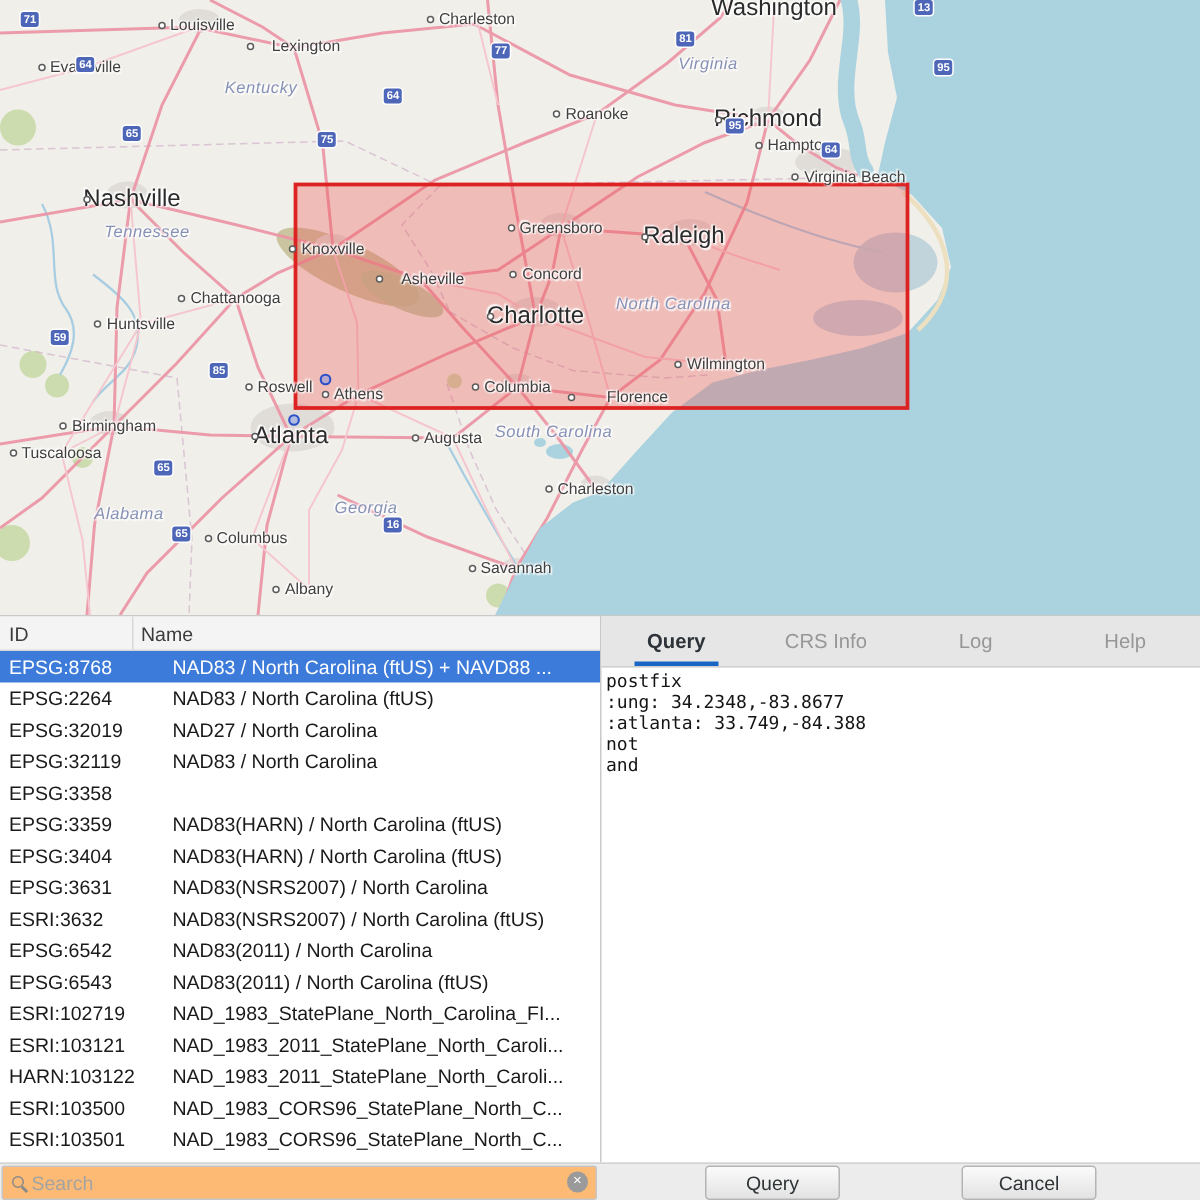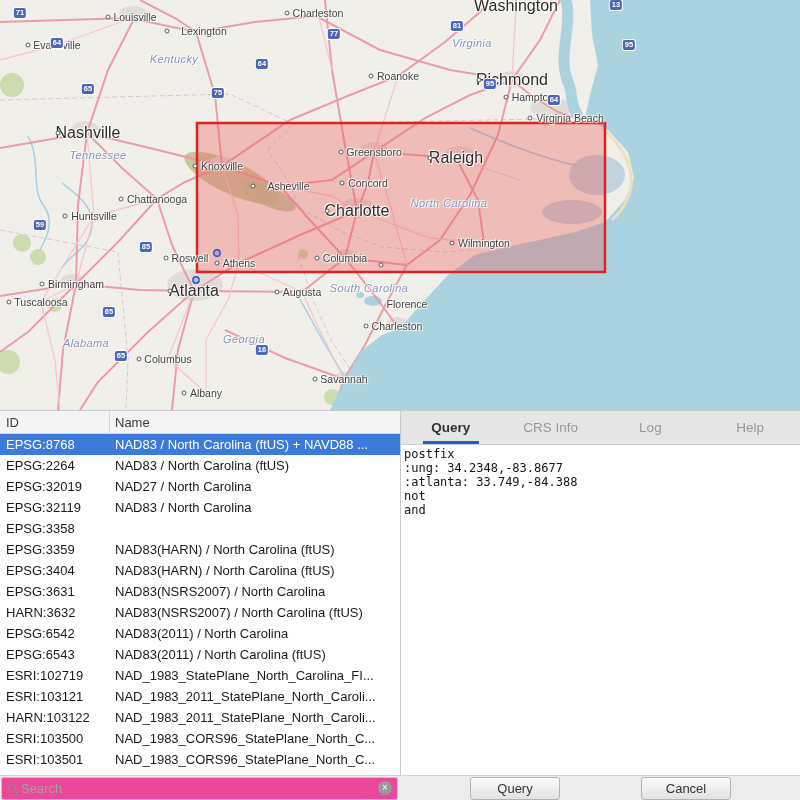--- a/index.html
+++ b/index.html
@@ -23,40 +23,40 @@
   .city.big{font-size:16px;color:#2b2b2b}
   .state{font-style:italic;color:#8791b5;font-size:11px;letter-spacing:.4px}
   .dot{position:absolute;width:5px;height:5px;border:1px solid #5b5b5b;background:#fff;border-radius:50%;transform:translate(-50%,-50%)}
   .shield{position:absolute;transform:translate(-50%,-50%);background:#4d66b8;color:#fff;
           font-size:7.5px;font-weight:bold;padding:0 2px;border-radius:2px;line-height:10px;box-shadow:0 0 0 1px #fff}
   .qpt{fill:rgba(90,130,240,.35);stroke:#2b50c8;stroke-width:1.4}
 
   
   .table-panel{position:absolute;top:410px;left:0;width:400px;height:365px;background:#fff;border-top:1px solid #c9c9c9}
   .thead{display:flex;height:23px;background:#f4f4f4;border-bottom:1px solid #d8d8d8;font-size:13px;color:#3c3c3c;align-items:center}
-  .th.id{width:110px;padding-left:6px;border-right:1px solid #d8d8d8;height:100%;display:flex;align-items:center}
+  .th.id{width:89px;padding-left:6px;border-right:1px solid #d8d8d8;height:100%;display:flex;align-items:center}
   .th.name{flex:1;padding-left:5px}
   .trow{display:flex;height:21px;align-items:center;font-size:13px;color:#1a1a1a}
   .trow.sel{background:var(--row-sel);color:#fff}
   .td{white-space:nowrap;overflow:hidden}
   .td.id{width:110px;padding-left:6px}
   .td.name{flex:1;padding-left:5px}
 
   
   .right-panel{position:absolute;top:410px;left:400px;width:400px;height:365px;background:#fff;
                border-top:1px solid #c9c9c9;border-left:1px solid #c9c9c9;display:flex;flex-direction:column}
   .tabs{display:flex;height:34px;background:#e6e6e6;border-bottom:1px solid #cfcfcf}
   .tab{flex:1;display:flex;align-items:center;justify-content:center;font-size:13.5px;color:#979797;position:relative}
   .tab.active{color:#2d3338;font-weight:bold}
   .tab.active::after{content:"";position:absolute;left:22px;right:22px;bottom:0;height:3px;background:var(--tab-accent)}
   .query-text{flex:1;margin:0;padding:2px 3px;font-family:"DejaVu Sans Mono",monospace;font-size:12px;line-height:14px;color:#141414;white-space:pre;overflow:hidden}
 
   
   .bottom-bar{position:absolute;top:775px;left:0;width:800px;height:25px;background:#ececec;border-top:1px solid #d2d2d2;display:flex;align-items:center}
-  .search-wrap{position:relative;width:397px;height:23px;margin-left:1px;background:#ec4899;border:1px solid #c6c6c6;border-radius:2px;display:flex;align-items:center;padding:0 4px}
+  .search-wrap{position:relative;width:397px;height:23px;margin-left:1px;background:#fdba74;border:1px solid #c6c6c6;border-radius:2px;display:flex;align-items:center;padding:0 4px}
   .search-glass{width:8px;height:8px;border:1.5px solid #8a8a8a;border-radius:50%;position:relative;flex:none;margin-left:2px}
   .search-glass::after{content:"";position:absolute;width:5px;height:1.5px;background:#8a8a8a;transform:rotate(45deg);right:-4px;bottom:-2px}
   .search-wrap input{border:none;outline:none;flex:1;font-size:13px;color:#333;padding-left:5px;background:transparent;font-family:inherit}
   .search-wrap input::placeholder{color:#a3a3a3}
   .clear-btn{flex:none;width:14px;height:14px;border-radius:50%;background:#9a9a9a;color:#fff;font-size:10px;line-height:14px;text-align:center;margin-right:1px}
   .btn{width:90px;height:23px;border:1px solid #b4b4b4;border-radius:3px;background:linear-gradient(#fbfbfb,#e2e2e2);font-size:13px;color:#2e3436;font-family:inherit}
   .btn.query{margin-left:72px}
   .btn.cancel{margin-left:81px}
 </style>
 </head>
@@ -206,21 +206,21 @@
         <span class="lbl city" style="left: 94px; top: 216px;">Huntsville</span>
         <span class="dot" style="left: 65px; top: 216px;"></span>
         <span class="lbl city" style="left: 484px; top: 243px;">Wilmington</span>
         <span class="dot" style="left: 452px; top: 243px;"></span>
         <span class="lbl city" style="left: 190px; top: 258px;">Roswell</span>
         <span class="dot" style="left: 165.5px; top: 258px;"></span>
         <span class="lbl city" style="left: 345px; top: 258px;">Columbia</span>
         <span class="dot" style="left: 317px; top: 258px;"></span>
         <span class="lbl city" style="left: 239px; top: 263px;">Athens</span>
         <span class="dot" style="left: 216.5px; top: 263px;"></span>
-        <span class="lbl city" style="left: 407px; top: 265px; margin-top: 39px;">Florence</span>
+        <span class="lbl city" style="left: 425px; top: 265px;">Florence</span>
         <span class="dot" style="left: 380.5px; top: 265px;"></span>
         <span class="lbl city" style="left: 76px; top: 284px;">Birmingham</span>
         <span class="dot" style="left: 42px; top: 284px;"></span>
         <span class="lbl city big" style="left: 194px; top: 291px;">Atlanta</span>
         <span class="dot" style="left: 169.5px; top: 291px;"></span>
         <span class="lbl city" style="left: 302px; top: 292px;">Augusta</span>
         <span class="dot" style="left: 276.5px; top: 292px;"></span>
         <span class="lbl city" style="left: 41px; top: 302px;">Tuscaloosa</span>
         <span class="dot" style="left: 8.5px; top: 302px;"></span>
         <span class="lbl city" style="left: 397px; top: 326px;">Charleston</span>
@@ -288,21 +288,21 @@
         </div>
         <div class="trow">
           <div class="td id">EPSG:3404</div>
           <div class="td name">NAD83(HARN) / North Carolina (ftUS)</div>
         </div>
         <div class="trow">
           <div class="td id">EPSG:3631</div>
           <div class="td name">NAD83(NSRS2007) / North Carolina</div>
         </div>
         <div class="trow">
-          <div class="td id">HARN:3632</div>
+          <div class="td id">ESRI:3632</div>
           <div class="td name">NAD83(NSRS2007) / North Carolina (ftUS)</div>
         </div>
         <div class="trow">
           <div class="td id">EPSG:6542</div>
           <div class="td name">NAD83(2011) / North Carolina</div>
         </div>
         <div class="trow">
           <div class="td id">EPSG:6543</div>
           <div class="td name">NAD83(2011) / North Carolina (ftUS)</div>
         </div>

